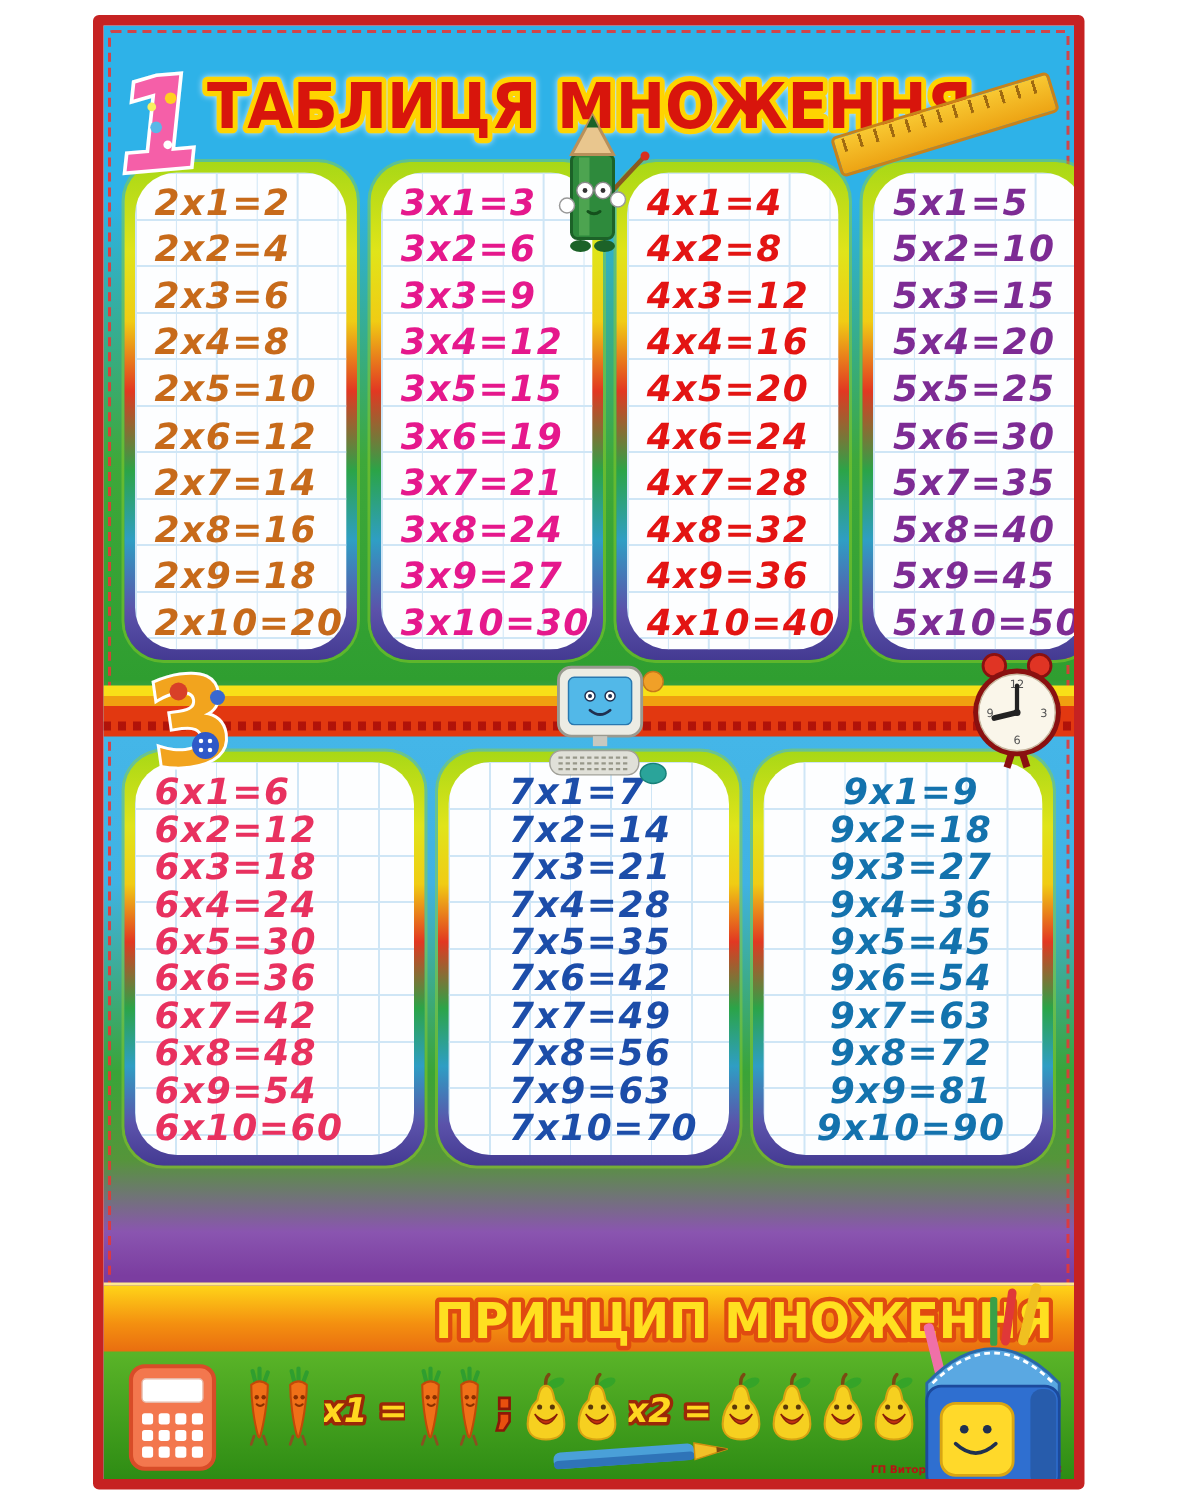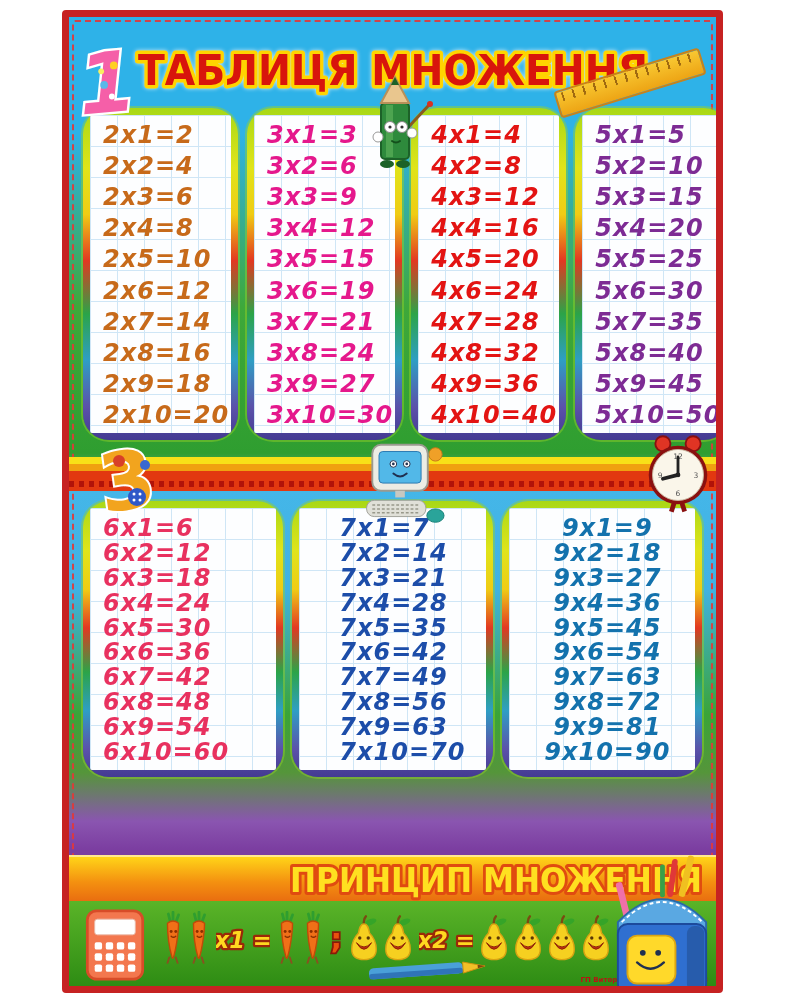--- a/index.html
+++ b/index.html
@@ -14,21 +14,21 @@
   .title-svg{position:absolute;left:50%;top:22px;transform:translateX(-50%);z-index:4;filter:drop-shadow(0 0 2px rgba(255,255,255,.75));}
   .title-svg text{fill:var(--title-fill,#d8150c);stroke:var(--title-outline,#ffd400);stroke-width:7px;paint-order:stroke;stroke-linejoin:round;font-weight:bold;}
 
   
   .t-row{position:absolute;left:14px;right:14px;display:flex;gap:9px;z-index:2;}
   .t-row.row1{top:91px;height:332px;}
   .t-row.row2{top:484px;height:276px;}
   .panel{flex:1;border-radius:26px;padding:7px;box-sizing:border-box;
     background:linear-gradient(180deg,#a8d816 0%,#e0e41a 18%,#f0cc14 32%,#e23822 46%,#2ba448 62%,#2f9ec4 76%,#5b52aa 90%,#443a92 100%);
     box-shadow:0 0 0 2px rgba(150,210,40,.45);}
-  .panel-inner{height:100%;box-sizing:border-box;border-radius:2px;padding:8px 2px 6px 13px;display:flex;flex-direction:column;justify-content:space-between;
+  .panel-inner{height:100%;box-sizing:border-box;border-radius:28px;padding:8px 2px 6px 13px;display:flex;flex-direction:column;justify-content:space-between;
     background-color:#fdfeff;
     background-image:repeating-linear-gradient(to right,#cfe6f6 0 1px,transparent 1px 27px),
                      repeating-linear-gradient(to bottom,#cfe6f6 0 1px,transparent 1px 31px);}
   .eq-row{font-style:italic;font-weight:bold;font-size:24px;line-height:1;letter-spacing:1px;white-space:nowrap;text-shadow:0 0 1px rgba(255,255,255,.4);}
 
   
   .ribbon{position:absolute;left:0;right:0;top:440px;height:34px;z-index:1;
     background:linear-gradient(180deg,#f8e018 0 7px,#f0a010 7px 14px,#e23810 14px 100%);}
   .ribbon::after{content:"";position:absolute;left:0;right:0;bottom:4px;height:6px;
     background:repeating-linear-gradient(90deg,#a80c08 0 5px,transparent 5px 10px);opacity:.85;}

